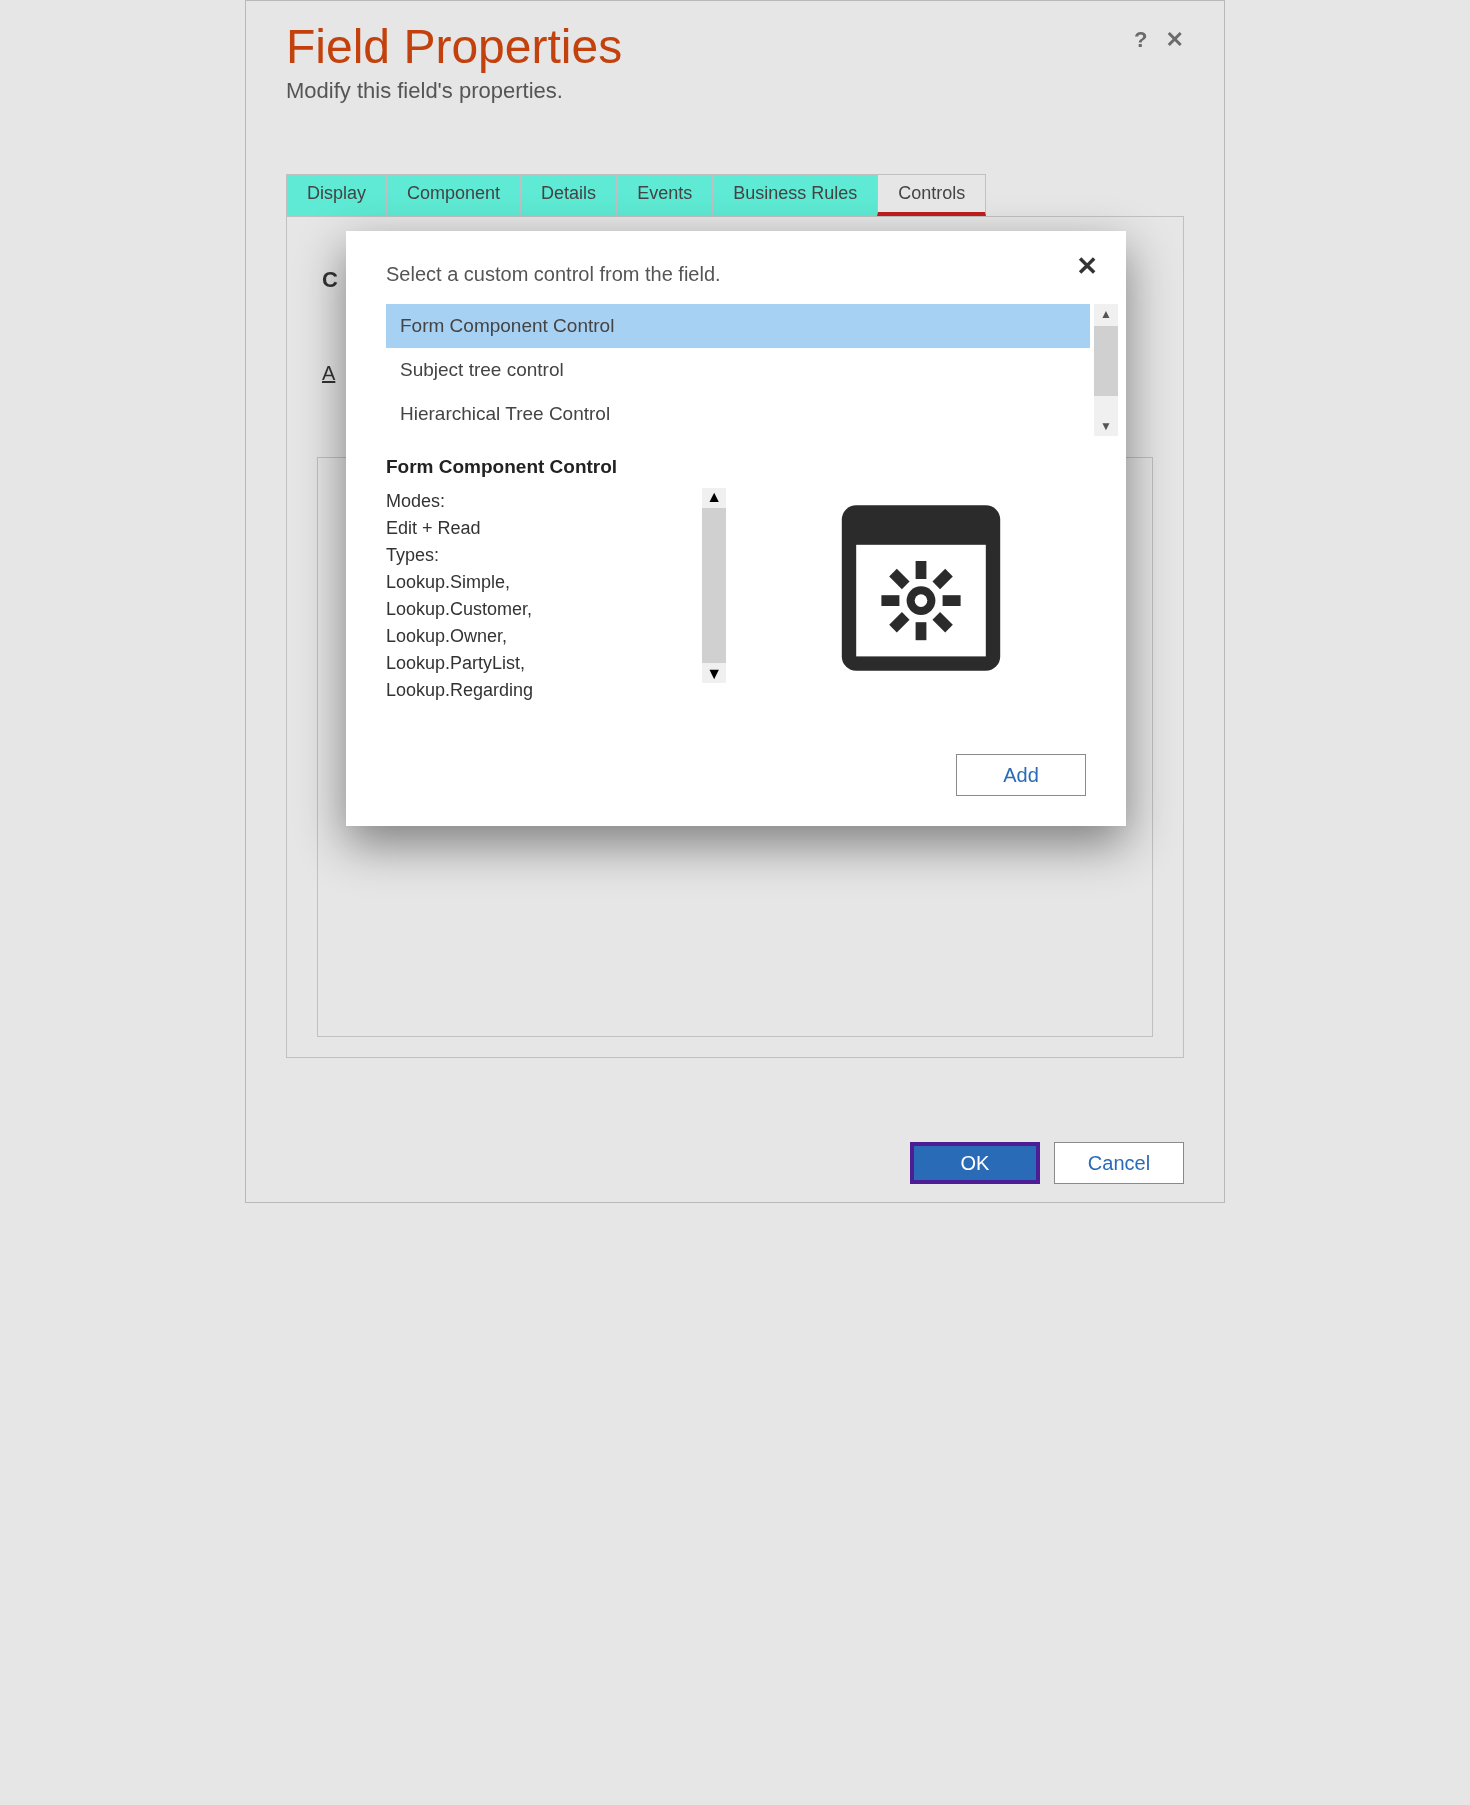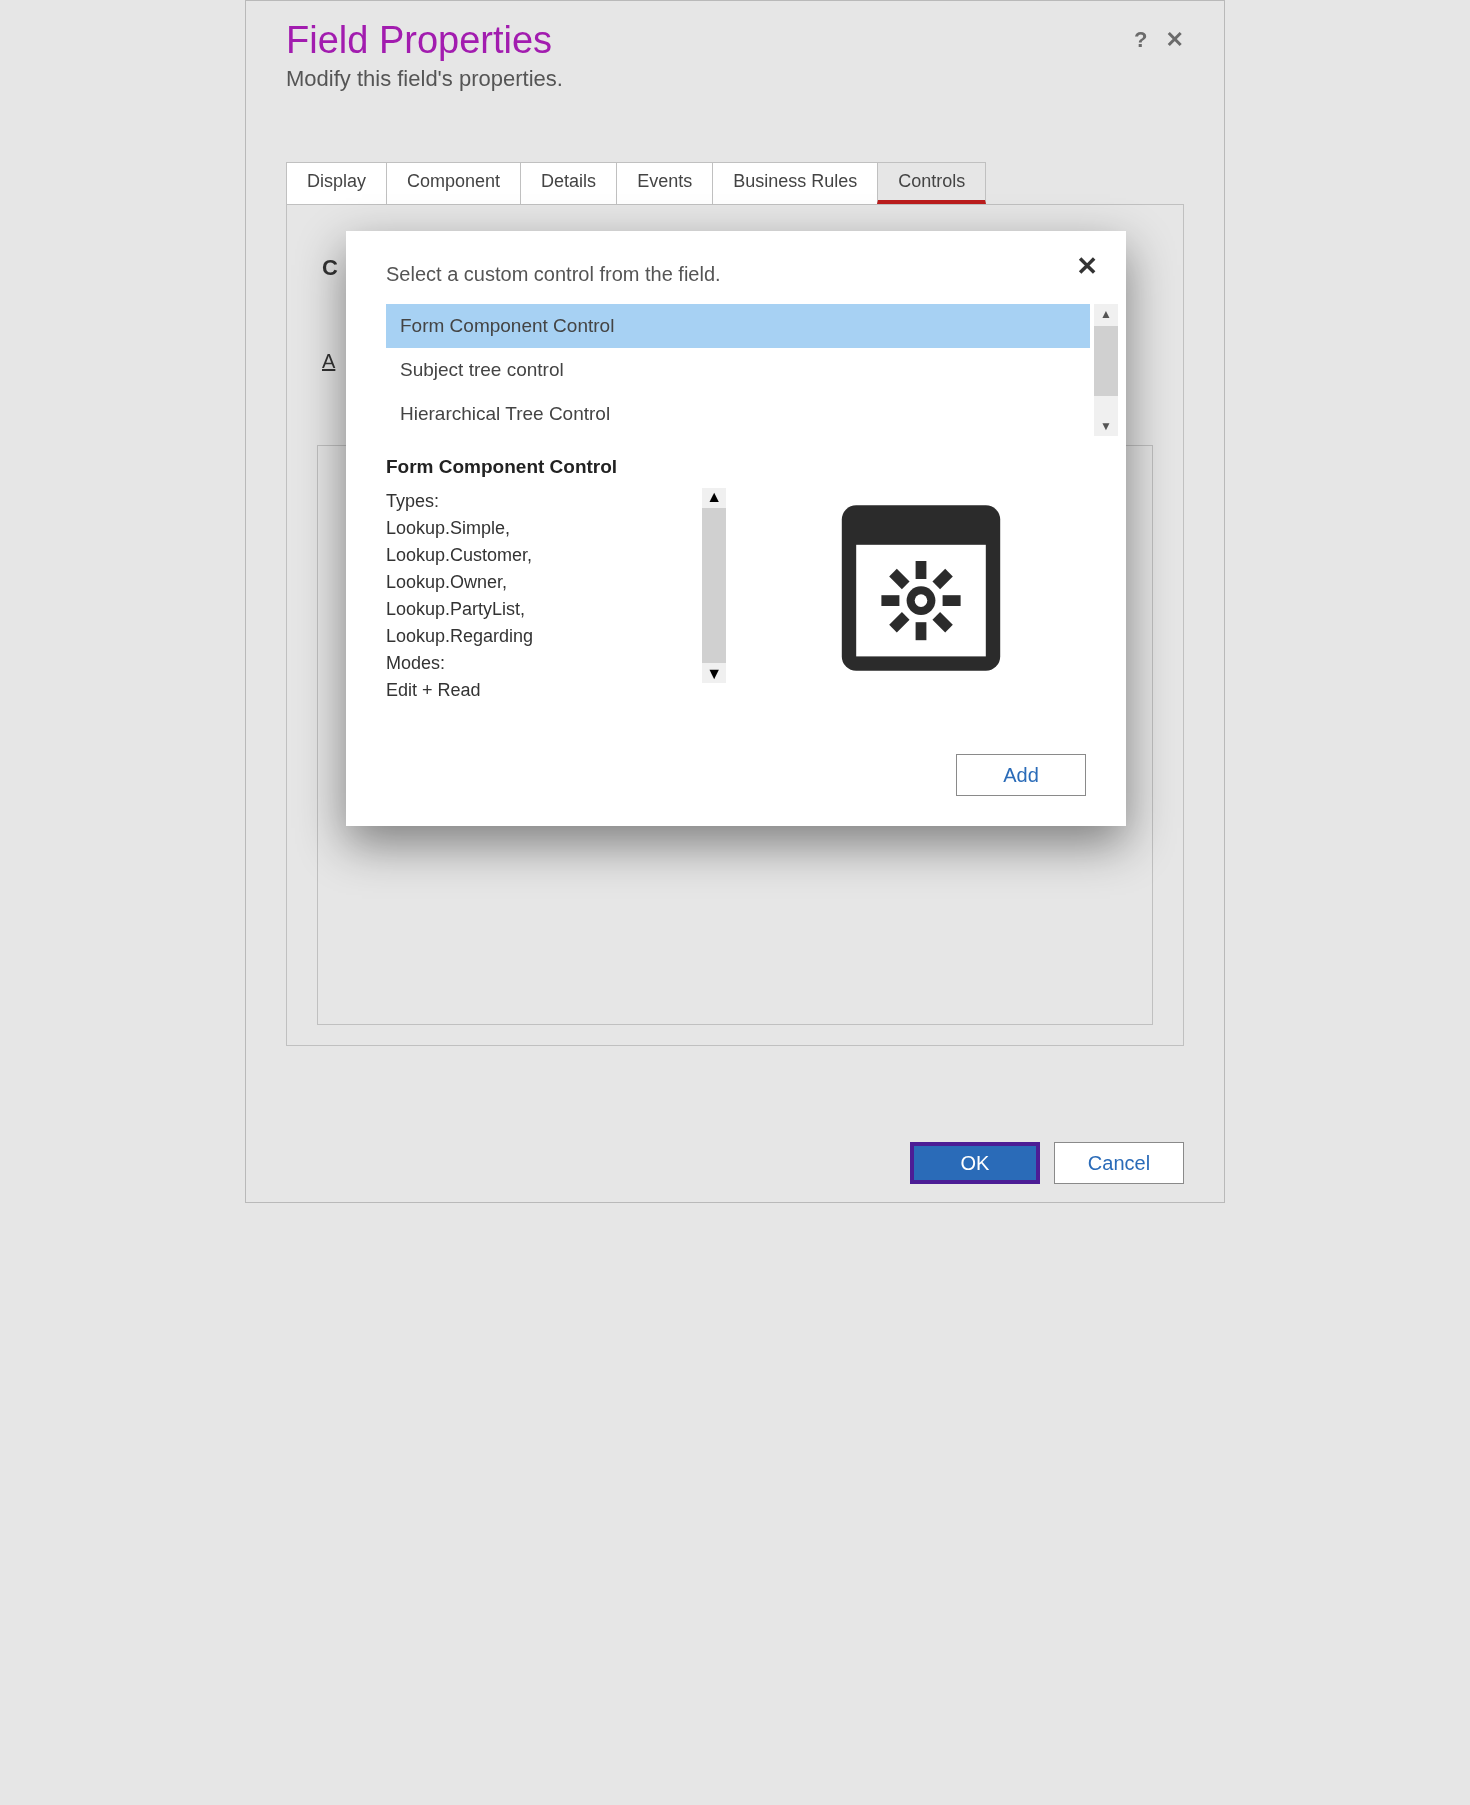--- a/index.html
+++ b/index.html
@@ -1,24 +1,24 @@
 <!DOCTYPE html>
 <html><head>
 <meta charset="utf-8">
 <style>
   html,body{margin:0;padding:0;font-family:"Segoe UI",Arial,sans-serif;background:#e6e6e6;}
   .stage{width:980px;height:1203px;margin:0 auto;position:relative;background:#e6e6e6;border:1px solid #b9b9b9;box-sizing:border-box;}
   .hdr{padding:18px 40px 0 40px;}
   .hdr-row{display:flex;align-items:flex-start;}
-  .hdr-title{font-size:38px;font-weight:400;color:#a21caf;flex:1;}
+  .hdr-title{font-size:48px;font-weight:400;color:#c2410c;flex:1;}
   .hdr-icons{display:flex;gap:18px;margin-top:10px;color:#6b6b6b;}
   .hdr-icons span{font-size:22px;font-weight:600;cursor:pointer;line-height:1;}
   .hdr-sub{font-size:22px;color:#555;margin-top:4px;}
   .tabs{display:flex;margin:70px 40px 0 40px;}
-  .tab{padding:8px 20px;font-size:18px;color:#444;background:#ffffff;border:1px solid #c0c0c0;border-bottom:none;margin-right:-1px;cursor:pointer;}
+  .tab{padding:8px 20px;font-size:18px;color:#444;background:#5eead4;border:1px solid #c0c0c0;border-bottom:none;margin-right:-1px;cursor:pointer;}
   .tab.active{background:#e6e6e6;border-bottom:4px solid #b91c1c;position:relative;z-index:2;}
   .panel{margin:0 40px;border:1px solid #c0c0c0;height:840px;background:#e6e6e6;position:relative;}
   .panel-inner{position:absolute;top:240px;left:30px;right:30px;bottom:20px;border:1px solid #c0c0c0;}
   .panel-letter{position:absolute;top:50px;left:35px;font-size:22px;font-weight:600;color:#333;}
   .panel-letter2{position:absolute;top:145px;left:35px;font-size:20px;color:#333;text-decoration:underline;}
   .footer{position:absolute;bottom:18px;right:40px;display:flex;gap:14px;}
   .btn{min-width:130px;height:42px;font-size:20px;border:1px solid #8a8a8a;background:#fff;color:#2a6bb8;cursor:pointer;}
   .btn.primary{background:#2a6bb8;color:#fff;border:4px solid #4c1d95;}
 
   
@@ -99,26 +99,26 @@
         <div class="arrow">▼</div>
       </div>
     </div>
 
     <div class="sel-title">Form Component Control</div>
 
     <div class="detail-row">
       <div class="detail-left">
         <div class="detail-table">
           <div>
+            <span class="detail-label">Modes:</span>
+            <span class="detail-val">Edit + Read</span>
+          </div>
+          <div>
             <span class="detail-label">Types:</span>
             <span class="detail-val">Lookup.Simple, Lookup.Customer, Lookup.Owner, Lookup.PartyList, Lookup.Regarding</span>
-          </div>
-          <div>
-            <span class="detail-label">Modes:</span>
-            <span class="detail-val">Edit + Read</span>
           </div>
         </div>
         <div class="detail-scroll">
           <div class="arrow">▲</div>
           <div class="thumb2"></div>
           <div class="arrow">▼</div>
         </div>
       </div>
       <div class="preview">
         <svg viewBox="0 0 100 100">

